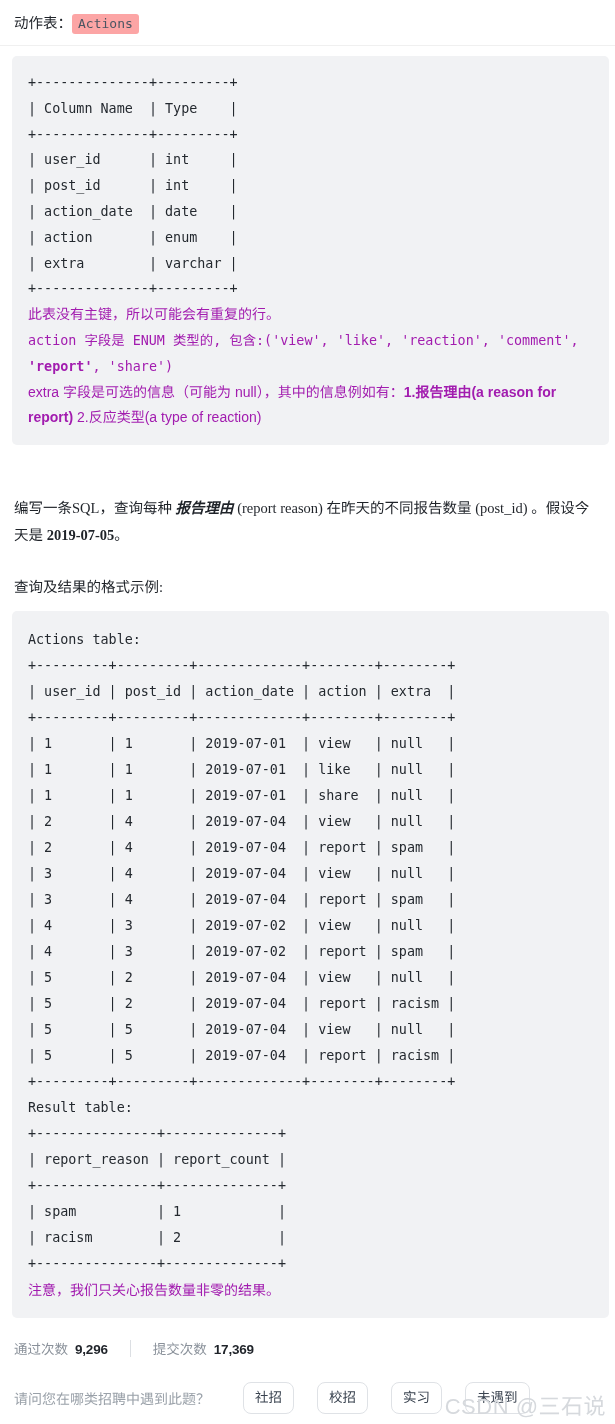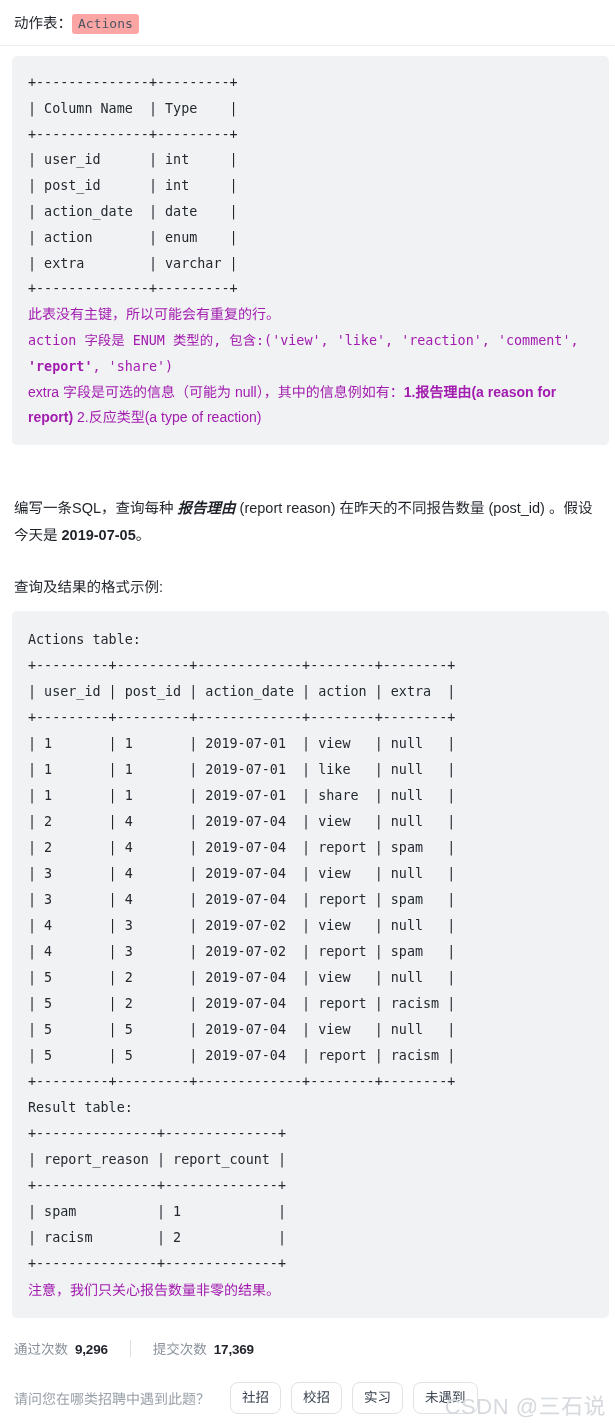--- a/index.html
+++ b/index.html
@@ -65,20 +65,21 @@
   }
   .mono { font-family: "DejaVu Sans Mono", "Liberation Mono", monospace; font-size: 13.4px; }
   .bi { font-weight: bold; }
 
   
   .prose {
     margin: 0 14px;
     font-size: 14.5px;
     line-height: 27px;
     color: #1f2329;
+    font-family: Liberation Serif, serif;
   }
   .prose.p1 { margin-top: 50px; }
   .prose.p2 { margin-top: 25px; }
   .prose b { font-weight: bold; }
   .prose .bolditalic { font-weight: bold; font-style: italic; }
 
   
   .stats {
     margin: 22px 14px 0 14px;
     display: flex;
@@ -94,20 +95,21 @@
     background: #dcdfe3;
     margin: 0 22px;
   }
 
   
   .poll {
     margin: 22px 14px 0 14px;
     display: flex;
     align-items: center;
     font-size: 14px;
+    gap: 13px;
   }
   .poll-q { color: #9aa1a9; margin-right: 20px; white-space: nowrap; }
   .poll-btn {
     border: 1px solid #dfe2e6;
     border-radius: 8px;
     background: #ffffff;
     color: #3a4350;
     font-size: 13.5px;
     font-family: "Liberation Sans", "DejaVu Sans", sans-serif;
     padding: 5px 11px 6px 11px;

